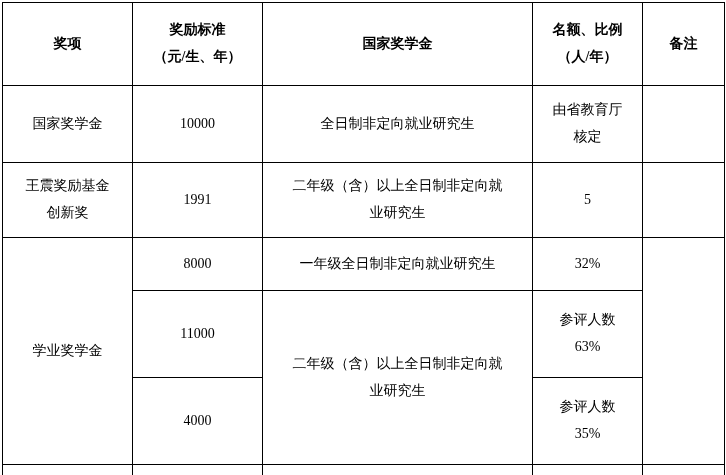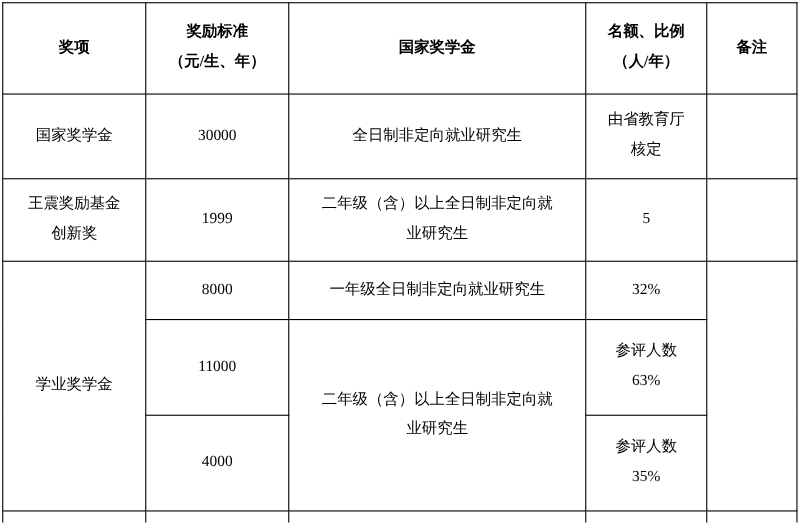--- a/index.html
+++ b/index.html
@@ -85,35 +85,35 @@
           <span>名额、比例</span>
           <span>（人/年）</span>
         </td>
         <td>
           <span>备注</span>
         </td>
       </tr>
 
       <tr class="r-natl">
         <td>国家奖学金</td>
-        <td>30000</td>
+        <td>10000</td>
         <td>全日制非定向就业研究生</td>
         <td class="cell-two">
           <span>由省教育厅</span>
           <span>核定</span>
         </td>
         <td></td>
       </tr>
 
       <tr class="r-wz">
         <td class="cell-two">
           <span>王震奖励基金</span>
           <span>创新奖</span>
         </td>
-        <td>1999</td>
+        <td>1991</td>
         <td class="cell-two">
           <span>二年级（含）以上全日制非定向就</span>
           <span>业研究生</span>
         </td>
         <td>5</td>
         <td></td>
       </tr>
 
       <tr class="r-x1">
         <td rowspan="3">学业奖学金</td>

